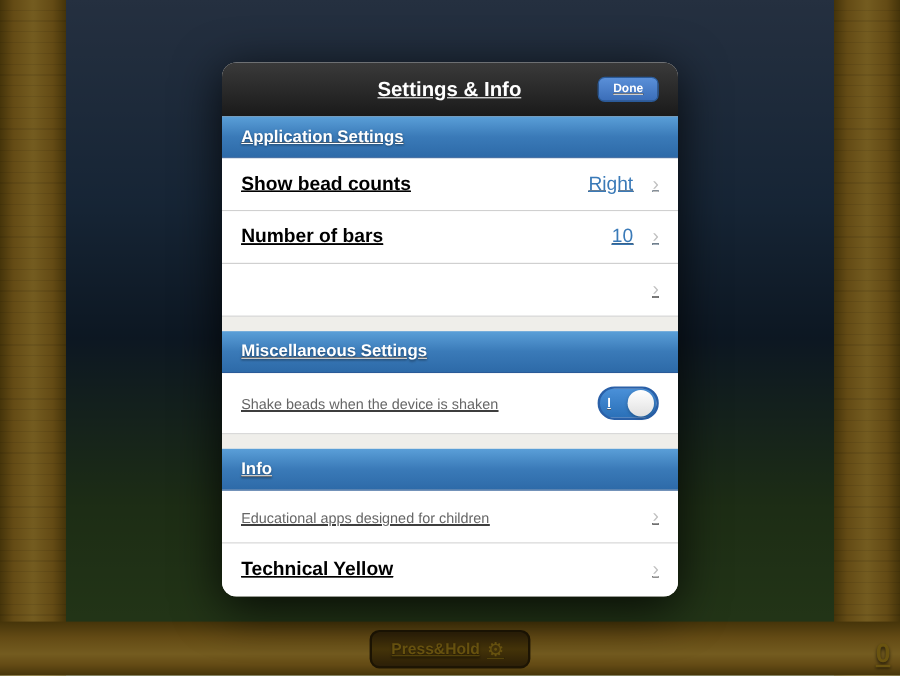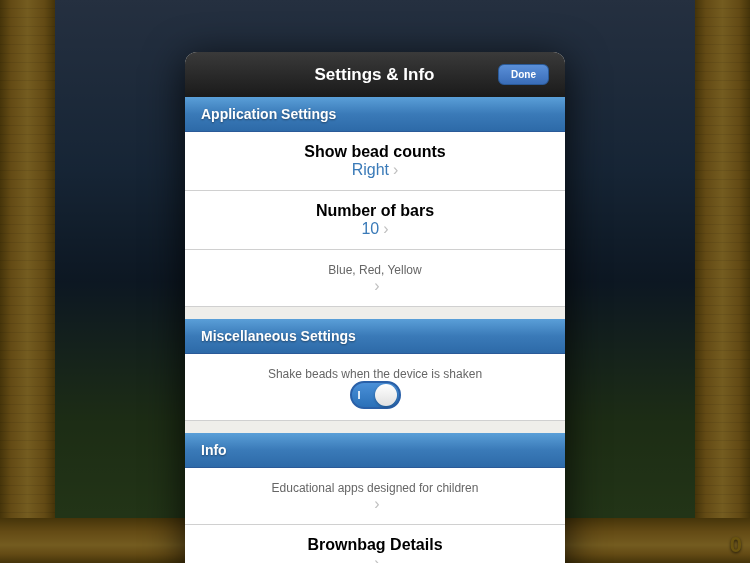--- a/index.html
+++ b/index.html
@@ -1,15 +1,15 @@
 <!DOCTYPE html>
 <html><head>
   <meta charset="utf-8">
   <style>
-    * { margin: 0; padding: 0; box-sizing: border-box; }
+    * { margin: 0; padding: 0; box-sizing: border-box; text-decoration: underline; }
 
     body {
       width: 750px;
       height: 563px;
       overflow: hidden;
       font-family: -apple-system, 'Helvetica Neue', Helvetica, Arial, sans-serif;
       position: relative;
     }
 
     
@@ -168,21 +168,20 @@
     
     .settings-row {
       background: #ffffff;
       border-bottom: 1px solid #d0d0d0;
       padding: 11px 16px;
       display: flex;
       align-items: center;
       justify-content: space-between;
       cursor: pointer;
       min-height: 44px;
-      flex-direction: column;
     }
 
     .settings-row:last-child {
       border-bottom: none;
     }
 
     .row-label {
       color: #000000;
       font-size: 16px;
       font-weight: 600;
@@ -193,21 +192,21 @@
       font-size: 12px;
       margin-top: 2px;
     }
 
     .row-value {
       color: #3a7ab8;
       font-size: 16px;
       font-weight: 400;
       display: flex;
       align-items: center;
-      gap: 0;
+      gap: 12px;
     }
 
     .chevron {
       color: #c0c0c0;
       font-size: 16px;
       margin-left: 4px;
     }
 
     
     .section-gap {
@@ -291,21 +290,20 @@
     <div class="settings-row">
       <span class="row-label">Number of bars</span>
       <span class="row-value">
         <span>10</span>
         <span class="chevron">›</span>
       </span>
     </div>
 
     <div class="settings-row">
       <div class="row-left">
-        <div class="row-sublabel">Blue, Red, Yellow</div>
       </div>
       <span class="chevron">›</span>
     </div>
 
     <div class="section-gap"></div>
 
     <div class="section-header">
       <span class="section-header-text">Miscellaneous Settings</span>
     </div>
 
@@ -327,19 +325,19 @@
 
     <div class="settings-row">
       <div class="row-left">
         <div class="row-sublabel">Educational apps designed for children</div>
       </div>
       <span class="chevron">›</span>
     </div>
 
     <div class="settings-row">
       <div class="row-left">
-        <div class="row-label">Brownbag Details</div>
+        <div class="row-label">Technical Yellow</div>
       </div>
       <span class="chevron">›</span>
     </div>
 
   </div>
 </div>
 
 </body></html>

